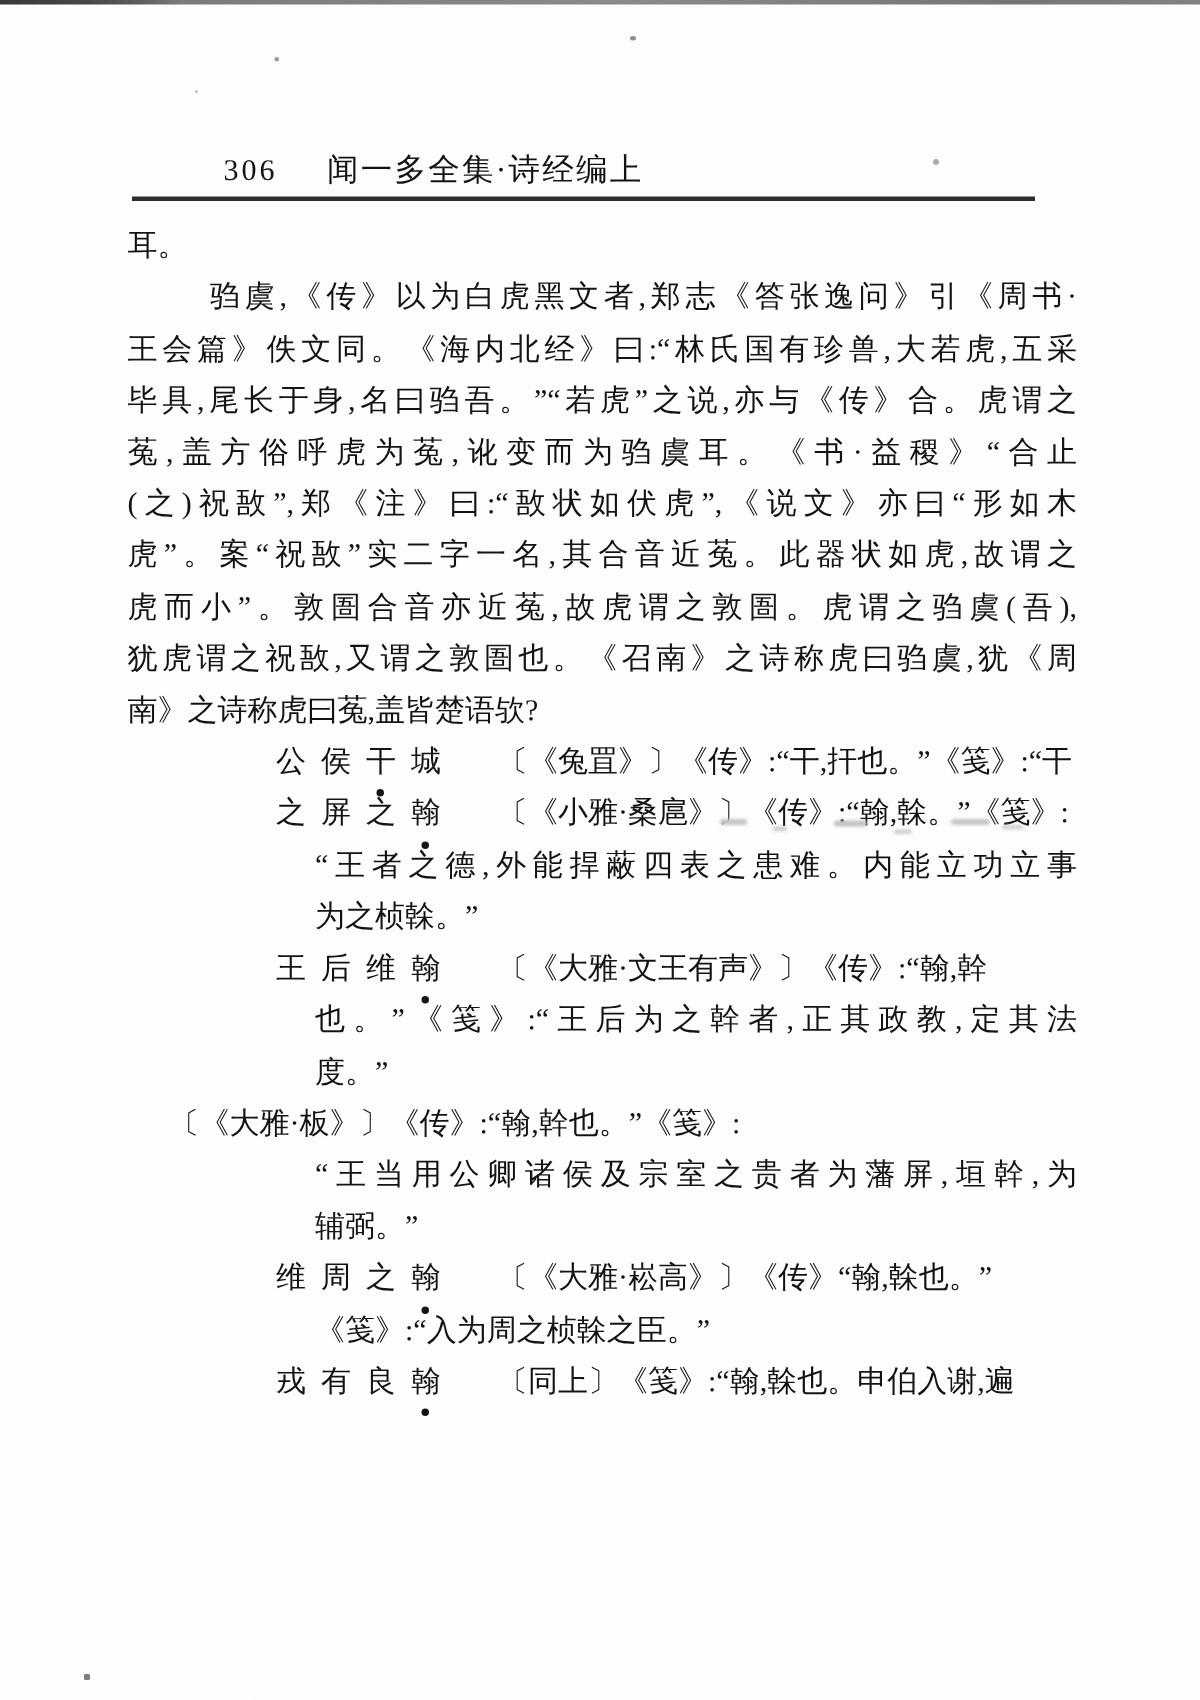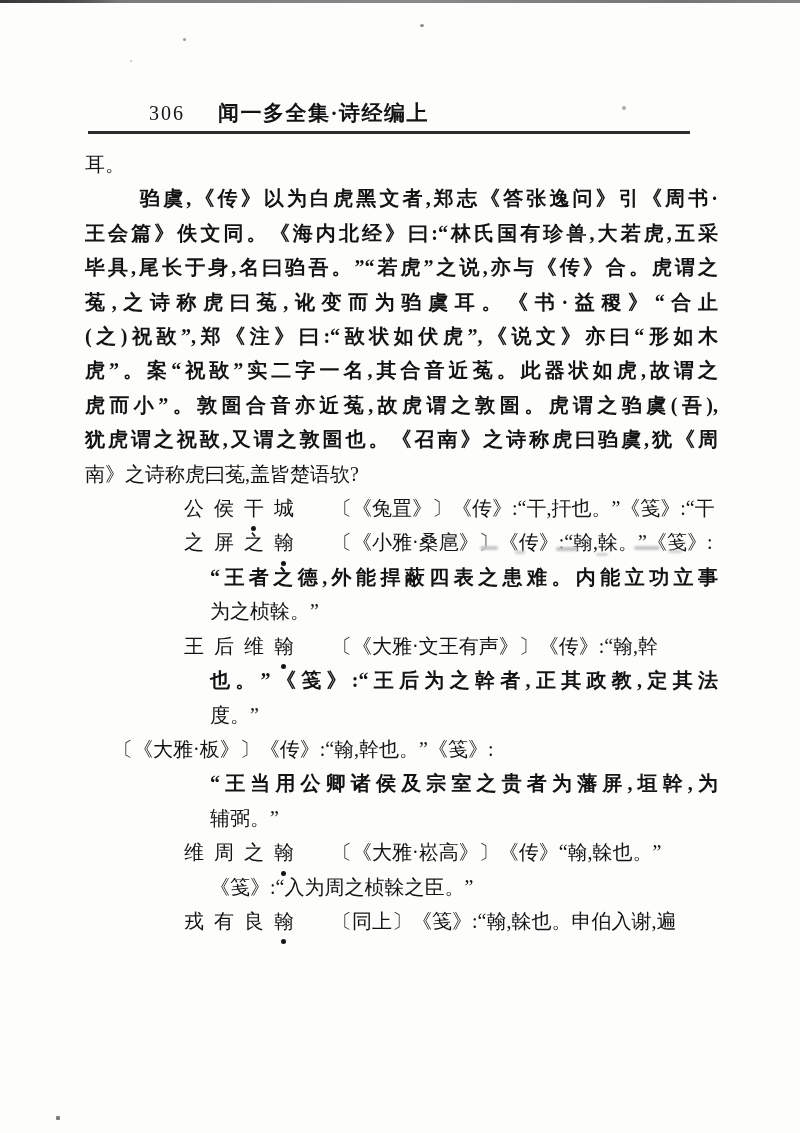--- a/index.html
+++ b/index.html
@@ -15,32 +15,32 @@
   
   .scan-edge{
     position:absolute;top:0;left:0;width:800px;height:3px;
     background:linear-gradient(90deg,#383838 0px,#474747 60px,#5a5a5a 90px,#7b7b7b 120px,#8a8a8a 420px,#757575 680px,#828282 800px);
   }
   .hdr{
     position:absolute;top:99px;left:113px;
     display:flex;align-items:baseline;gap:33px;margin-left:36px;
   }
   .hdr .num{font-size:20px;letter-spacing:2px;}
-  .hdr .title{font-size:21px;font-weight:bold;letter-spacing:1.5px;}
+  .hdr .title{font-size:21px;font-weight:normal;letter-spacing:1.5px;}
   .rule{
     position:absolute;top:131px;left:88px;width:602px;height:3px;
     background:#2c2c2c;
   }
   #page-body{
     position:absolute;top:147px;left:85px;width:633px;
     font-size:20px;line-height:34.4px;
     text-justify:inter-character;
   }
   .line{box-sizing:border-box;width:633px;}
-  .fill{text-align:justify;text-align-last:justify;font-weight:bold;}
+  .fill{text-align:justify;text-align-last:justify;}
   .natural{text-align:left;text-align-last:auto;}
   .indent{padding-left:55px;}
   .cont{padding-left:125px;}
   .entry-head{display:flex;align-items:flex-end;}
   .headword{
     flex:0 0 auto;margin-left:99px;
     letter-spacing:10px;white-space:nowrap;
   }
   .hw-char{position:relative;display:inline-block;}
   .hw-char.dotted::after{
@@ -64,21 +64,21 @@
     <span class="title">闻一多全集·诗经编上</span>
   </div>
 
   <div class="rule"></div>
 
   <div id="page-body">
       <div class="line natural">耳。</div>
       <div class="line fill indent">驺虞,《传》以为白虎黑文者,郑志《答张逸问》引《周书·</div>
       <div class="line fill">王会篇》佚文同。《海内北经》曰:“林氏国有珍兽,大若虎,五采</div>
       <div class="line fill">毕具,尾长于身,名曰驺吾。”“若虎”之说,亦与《传》合。虎谓之</div>
-      <div class="line fill">菟,之诗称虎曰菟,讹变而为驺虞耳。《书·益稷》“合止</div>
+      <div class="line fill">菟,盖方俗呼虎为菟,讹变而为驺虞耳。《书·益稷》“合止</div>
       <div class="line fill">(之)祝敔”,郑《注》曰:“敔状如伏虎”,《说文》亦曰“形如木</div>
       <div class="line fill">虎”。案“祝敔”实二字一名,其合音近菟。此器状如虎,故谓之</div>
       <div class="line fill">虎而小”。敦圄合音亦近菟,故虎谓之敦圄。虎谓之驺虞(吾),</div>
       <div class="line fill">犹虎谓之祝敔,又谓之敦圄也。《召南》之诗称虎曰驺虞,犹《周</div>
       <div class="line natural">南》之诗称虎曰菟,盖皆楚语欤?</div>
       <div class="line entry-head">
         <span class="headword"><span class="hw-char">公</span><span class="hw-char">侯</span><span class="hw-char dotted">干</span><span class="hw-char">城</span></span>
         <span class="rest">〔《兔罝》〕《传》:“干,扞也。”《笺》:“干</span>
       </div>
       <div class="line entry-head">

